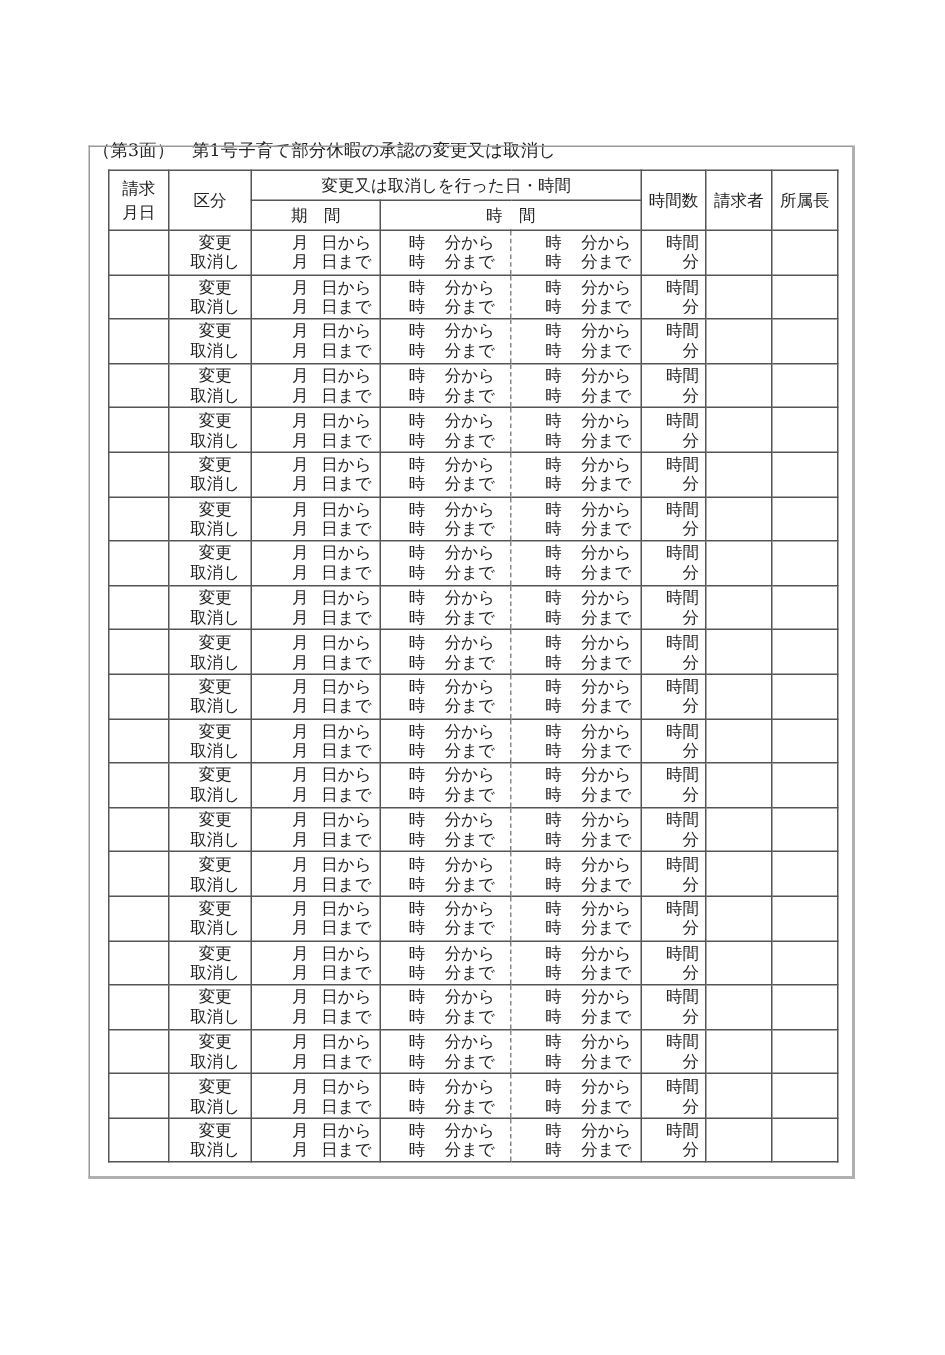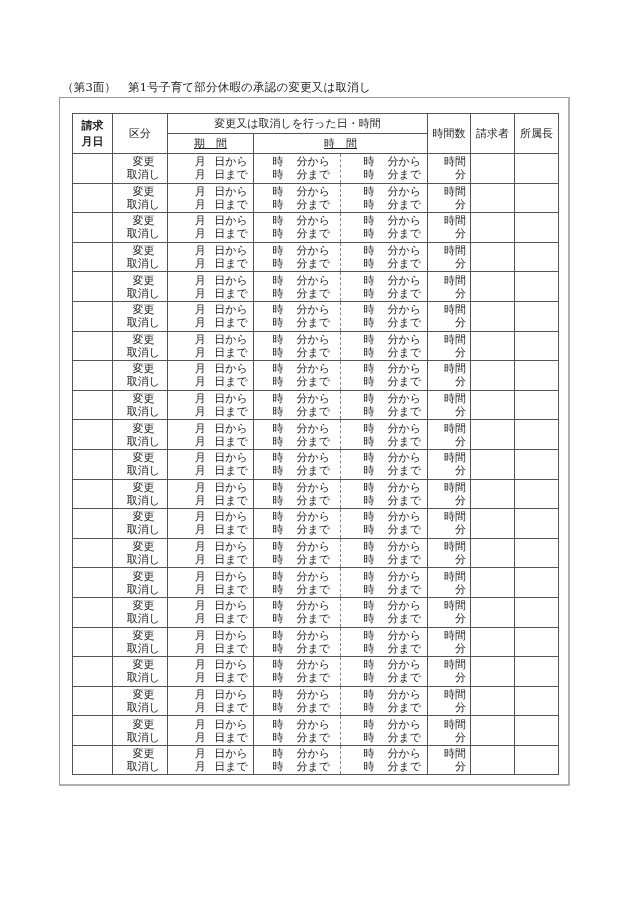--- a/index.html
+++ b/index.html
@@ -1,25 +1,25 @@
 <!DOCTYPE html>
 <html><head>
 <meta charset="utf-8">
 <style>
   html, body { margin:0; padding:0; }
   body { width:630px; height:903px; background:#ffffff; position:relative; overflow:hidden;
          font-family:"DejaVu Serif","Liberation Serif",serif; color:#222; }
-  .title { position:absolute; left:62px; top:80px; font-size:11.5px; white-space:nowrap; letter-spacing:0.2px; }
+  .title { position:absolute; left:62px; top:93px; font-size:11.5px; white-space:nowrap; letter-spacing:0.2px; }
   .frame { position:absolute; left:59px; top:97px; width:511px; height:689px;
            border:1px solid #9a9a9a; border-right:2px solid #b0b0b0; border-bottom:2px solid #b0b0b0; box-sizing:border-box; }
   table.form { position:absolute; left:72px; top:113px; border-collapse:collapse; table-layout:fixed;
                font-size:11px; }
   table.form td, table.form th { border:1px solid #555; padding:0; font-weight:normal; text-align:center; vertical-align:middle; }
   th.h1 { height:19px; }
-  th.h2 { height:19px;text-decoration:underline; }
+  th.h2 { height:19px; }
   td.row { height:28.6px; line-height:13px; }
   .kubun { text-align:center; padding-left:7px !important; }
   .period { text-align:left; padding-left:13px !important; }
   .period span.m { display:inline-block; width:28px; }
   .time-a { text-align:right !important; padding-right:10px !important; border-right:1px dashed #888 !important; }
   .time-b { text-align:right !important; padding-right:6px !important; border-left:1px dashed #888 !important; }
   .t span.h { display:inline-block; width:24px; text-align:left; }
   .hours { text-align:right !important; padding-right:4px !important;margin-top:48px; }
   .line { display:block; white-space:nowrap; }
 </style>
@@ -35,21 +35,21 @@
       <col style="width:55px">
       <col style="width:86px">
     <col style="width:87px">
       <col style="width:87px">
     <col style="width:43px">
       <col style="width:44px">
       <col style="width:44px">
   </colgroup>
   <thead>
     <tr>
-      <th class="h1" rowspan="2" style="line-height:16px;font-weight:bold;">
+      <th class="h1" rowspan="2" style="line-height:16px;">
         <span class="line">請求</span>
         <span class="line">月日</span>
       </th>
       <th rowspan="2">区分</th>
       <th class="h1" colspan="3">変更又は取消しを行った日・時間</th>
       <th rowspan="2">時間数</th>
       <th rowspan="2">請求者</th>
       <th rowspan="2">所属長</th>
     </tr>
     <tr>

